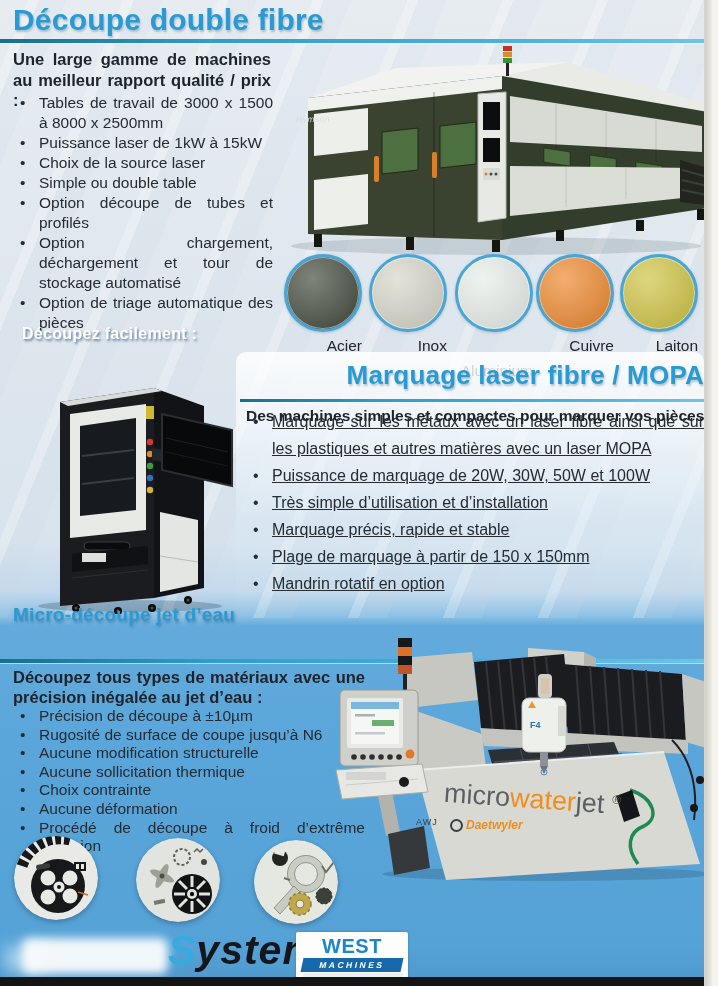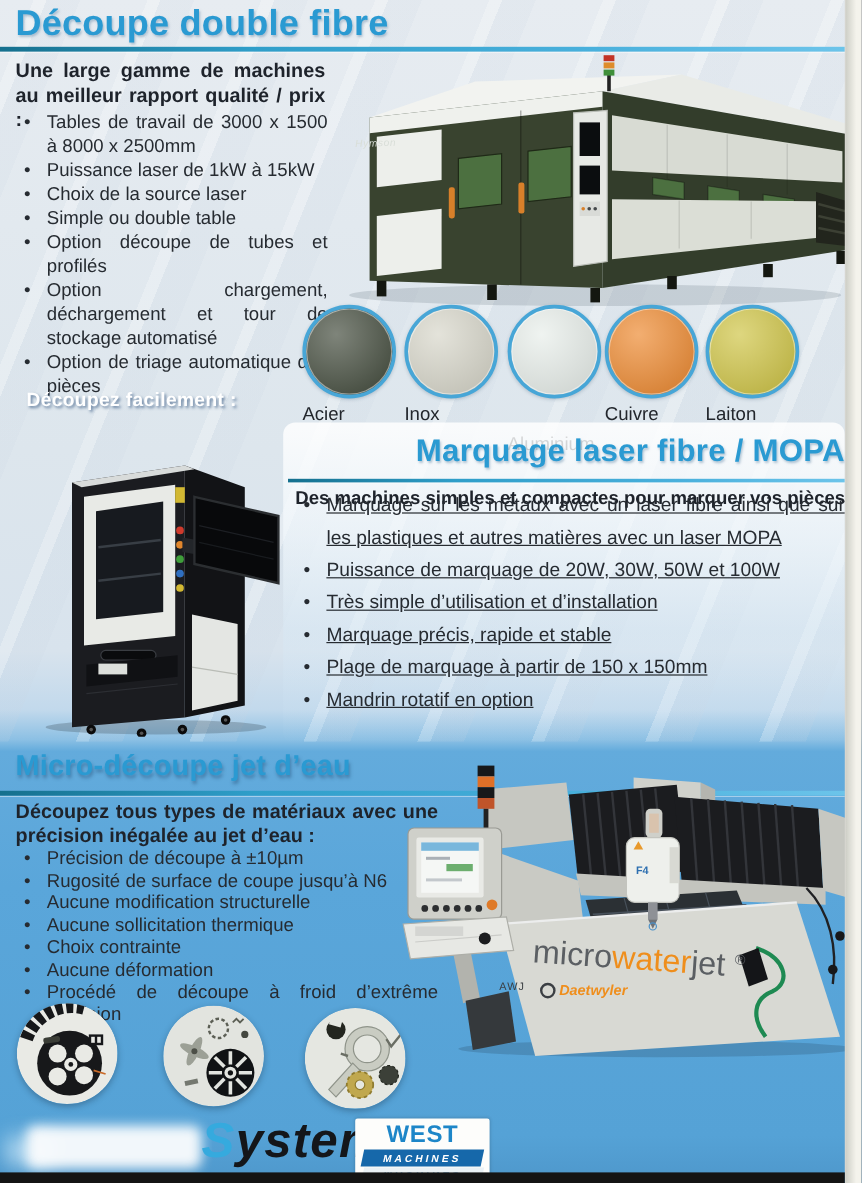--- a/index.html
+++ b/index.html
@@ -6,40 +6,40 @@
   .page{position:relative;width:718px;height:986px;overflow:hidden;
     font-family:"Liberation Sans",sans-serif;
     background:linear-gradient(180deg,#e7ecf1 0%,#dde6ed 38%,#d8e3ed 55%,#c2d9ec 60%,#8cc0e4 62.5%,#63abdc 63.5%,#5aa6da 75%,#55a2d6 96%,#4e97cb 100%);}
   .abs{position:absolute;}
   .streaks{left:0;top:0;width:704px;height:618px;opacity:.55;pointer-events:none;
     background:repeating-linear-gradient(112deg,rgba(255,255,255,0) 0 26px,rgba(255,255,255,.45) 26px 36px,rgba(201,213,226,.28) 36px 62px,rgba(255,255,255,0) 62px 88px);}
   
   .h1{font-weight:bold;color:#2a9ad2;text-shadow:1px 2px 2px rgba(110,145,175,.5);letter-spacing:.2px;}
   .t1{left:13px;top:3px;font-size:30px;}
   .t2{left:252px;top:360px;width:452px;font-size:26px;text-align:right;}
-  .t3{left:13px;top:625px;font-size:24px;text-shadow:1px 2px 3px rgba(30,70,110,.45);}
+  .t3{left:13px;top:604px;font-size:19px;text-shadow:1px 2px 3px rgba(30,70,110,.45);}
   .rule{left:0;height:4px;background:linear-gradient(90deg,#15708e,#2f9ec9 30%,#49b0dc 70%,#6cc4ea);box-shadow:0 1px 0 rgba(255,255,255,.55);}
   .rule1{top:39px;width:704px;}
   .rule2{left:240px;top:399px;width:464px;height:3px;}
   .rule3{top:659px;width:704px;}
   .intro{font-weight:bold;color:#1e232b;text-align:justify;}
   .intro1{left:13px;top:49px;width:258px;font-size:16.5px;line-height:20.5px;}
   .intro2{left:246px;top:407px;width:458px;font-size:15.5px;white-space:nowrap;}
   .intro3{left:13px;top:667px;width:352px;font-size:16.5px;line-height:20px;}
   ul.blist{list-style:none;margin:0;padding:0;color:#262b31;}
   ul.blist li{position:relative;padding-left:26px;text-align:justify;}
   ul.blist li::before{content:"\2022";position:absolute;left:7px;top:0;}
   .list1{left:13px;top:93px;width:260px;font-size:15.5px;line-height:20px;}
   .list2{left:246px;top:408px;width:458px;font-size:16px;line-height:27px;text-decoration:underline;}
   .list2 li{padding-left:24px;}
   .list3{left:13px;top:707px;width:352px;font-size:15.5px;line-height:18.6px;}
   .tagline{left:22px;top:325px;font-size:16px;font-weight:bold;color:#ffffff;
     text-shadow:1.5px 2px 2.5px rgba(55,88,130,.7);letter-spacing:.3px;}
   
-  .mat{width:110px;top:254px;display:flex;flex-direction:column;align-items:flex-start;}
+  .mat{width:110px;top:254px;display:flex;flex-direction:column;align-items:flex-end;}
   .mat .circle{width:72px;height:72px;border-radius:50%;border:3px solid #47a6d7;
     background-image:radial-gradient(circle at 35% 30%,rgba(255,255,255,.28),rgba(0,0,0,.10) 82%);
     box-shadow:0 1px 3px rgba(40,70,100,.25), inset 0 0 0 1px rgba(255,255,255,.45);}
   .mat .lbl{margin-top:5px;font-size:15.5px;color:#22262c;}
   
   .panel{left:236px;top:352px;width:468px;height:268px;border-radius:10px;
     background:linear-gradient(180deg,rgba(255,255,255,.85) 0%,rgba(244,250,254,.6) 35%,rgba(215,236,250,.3) 65%,rgba(255,255,255,0) 100%);}
   
   .m1{left:256px;top:44px;width:458px;height:214px;}
   .m2{left:26px;top:360px;width:212px;height:254px;}

